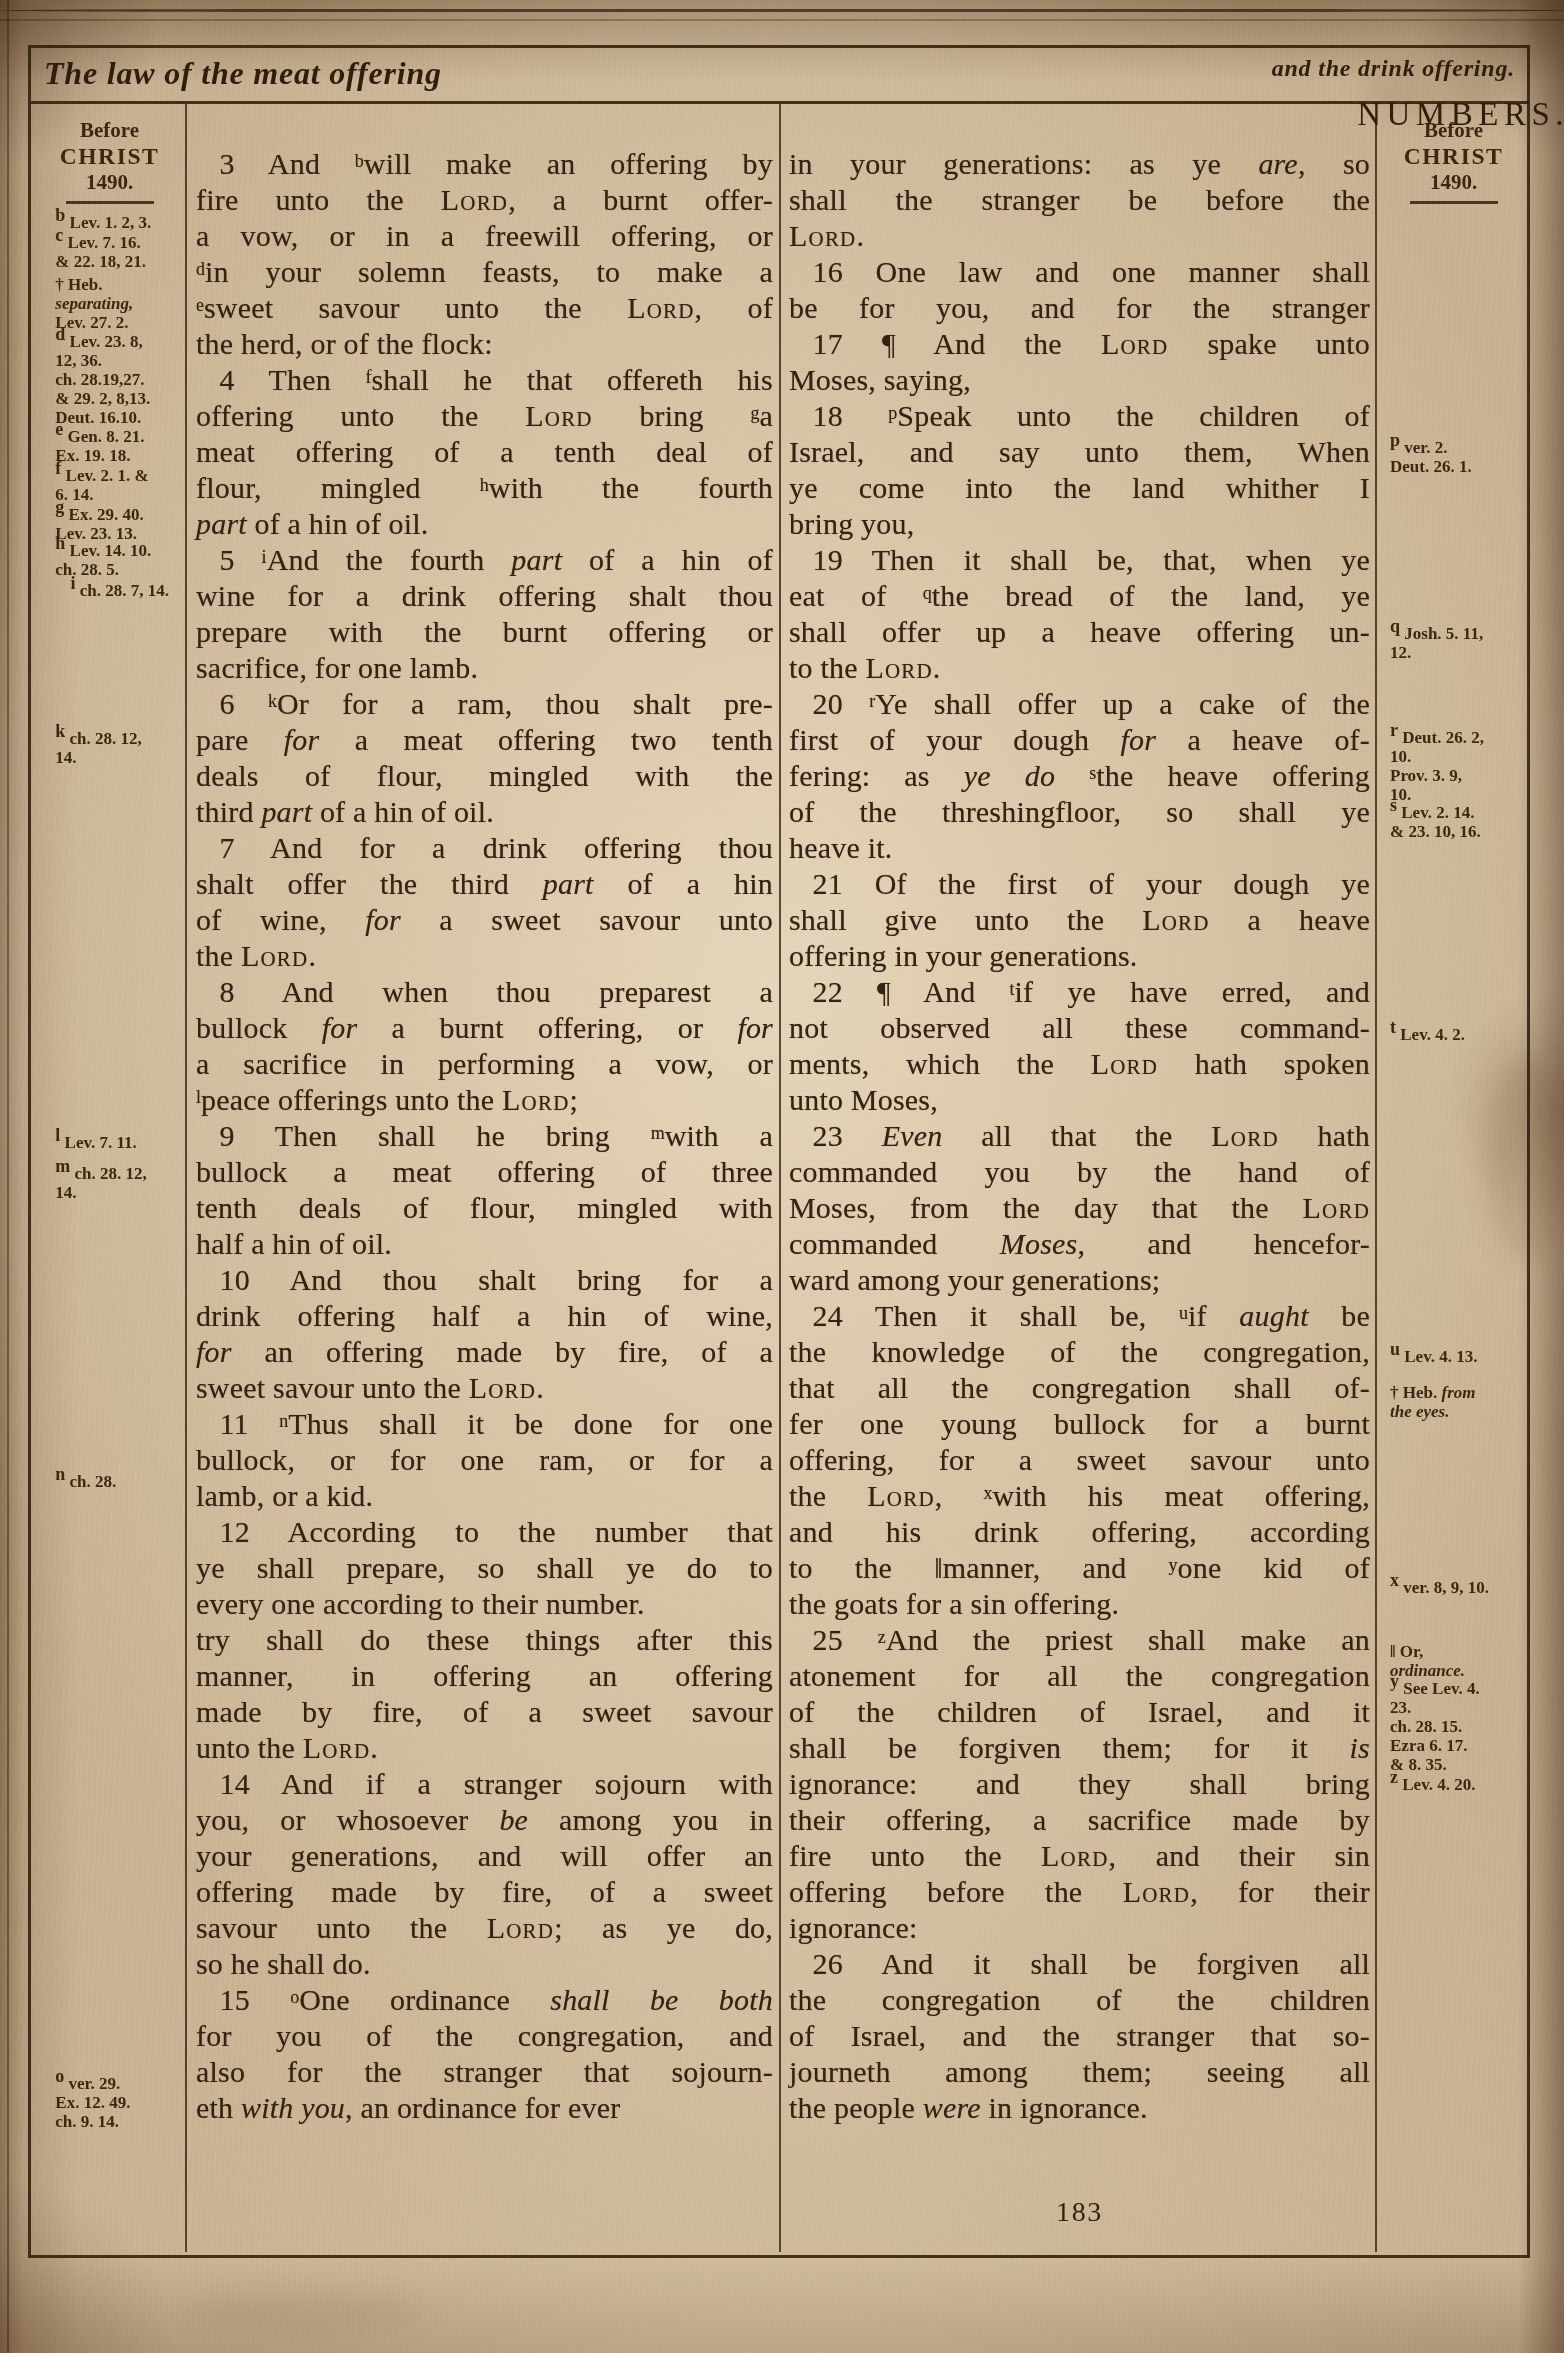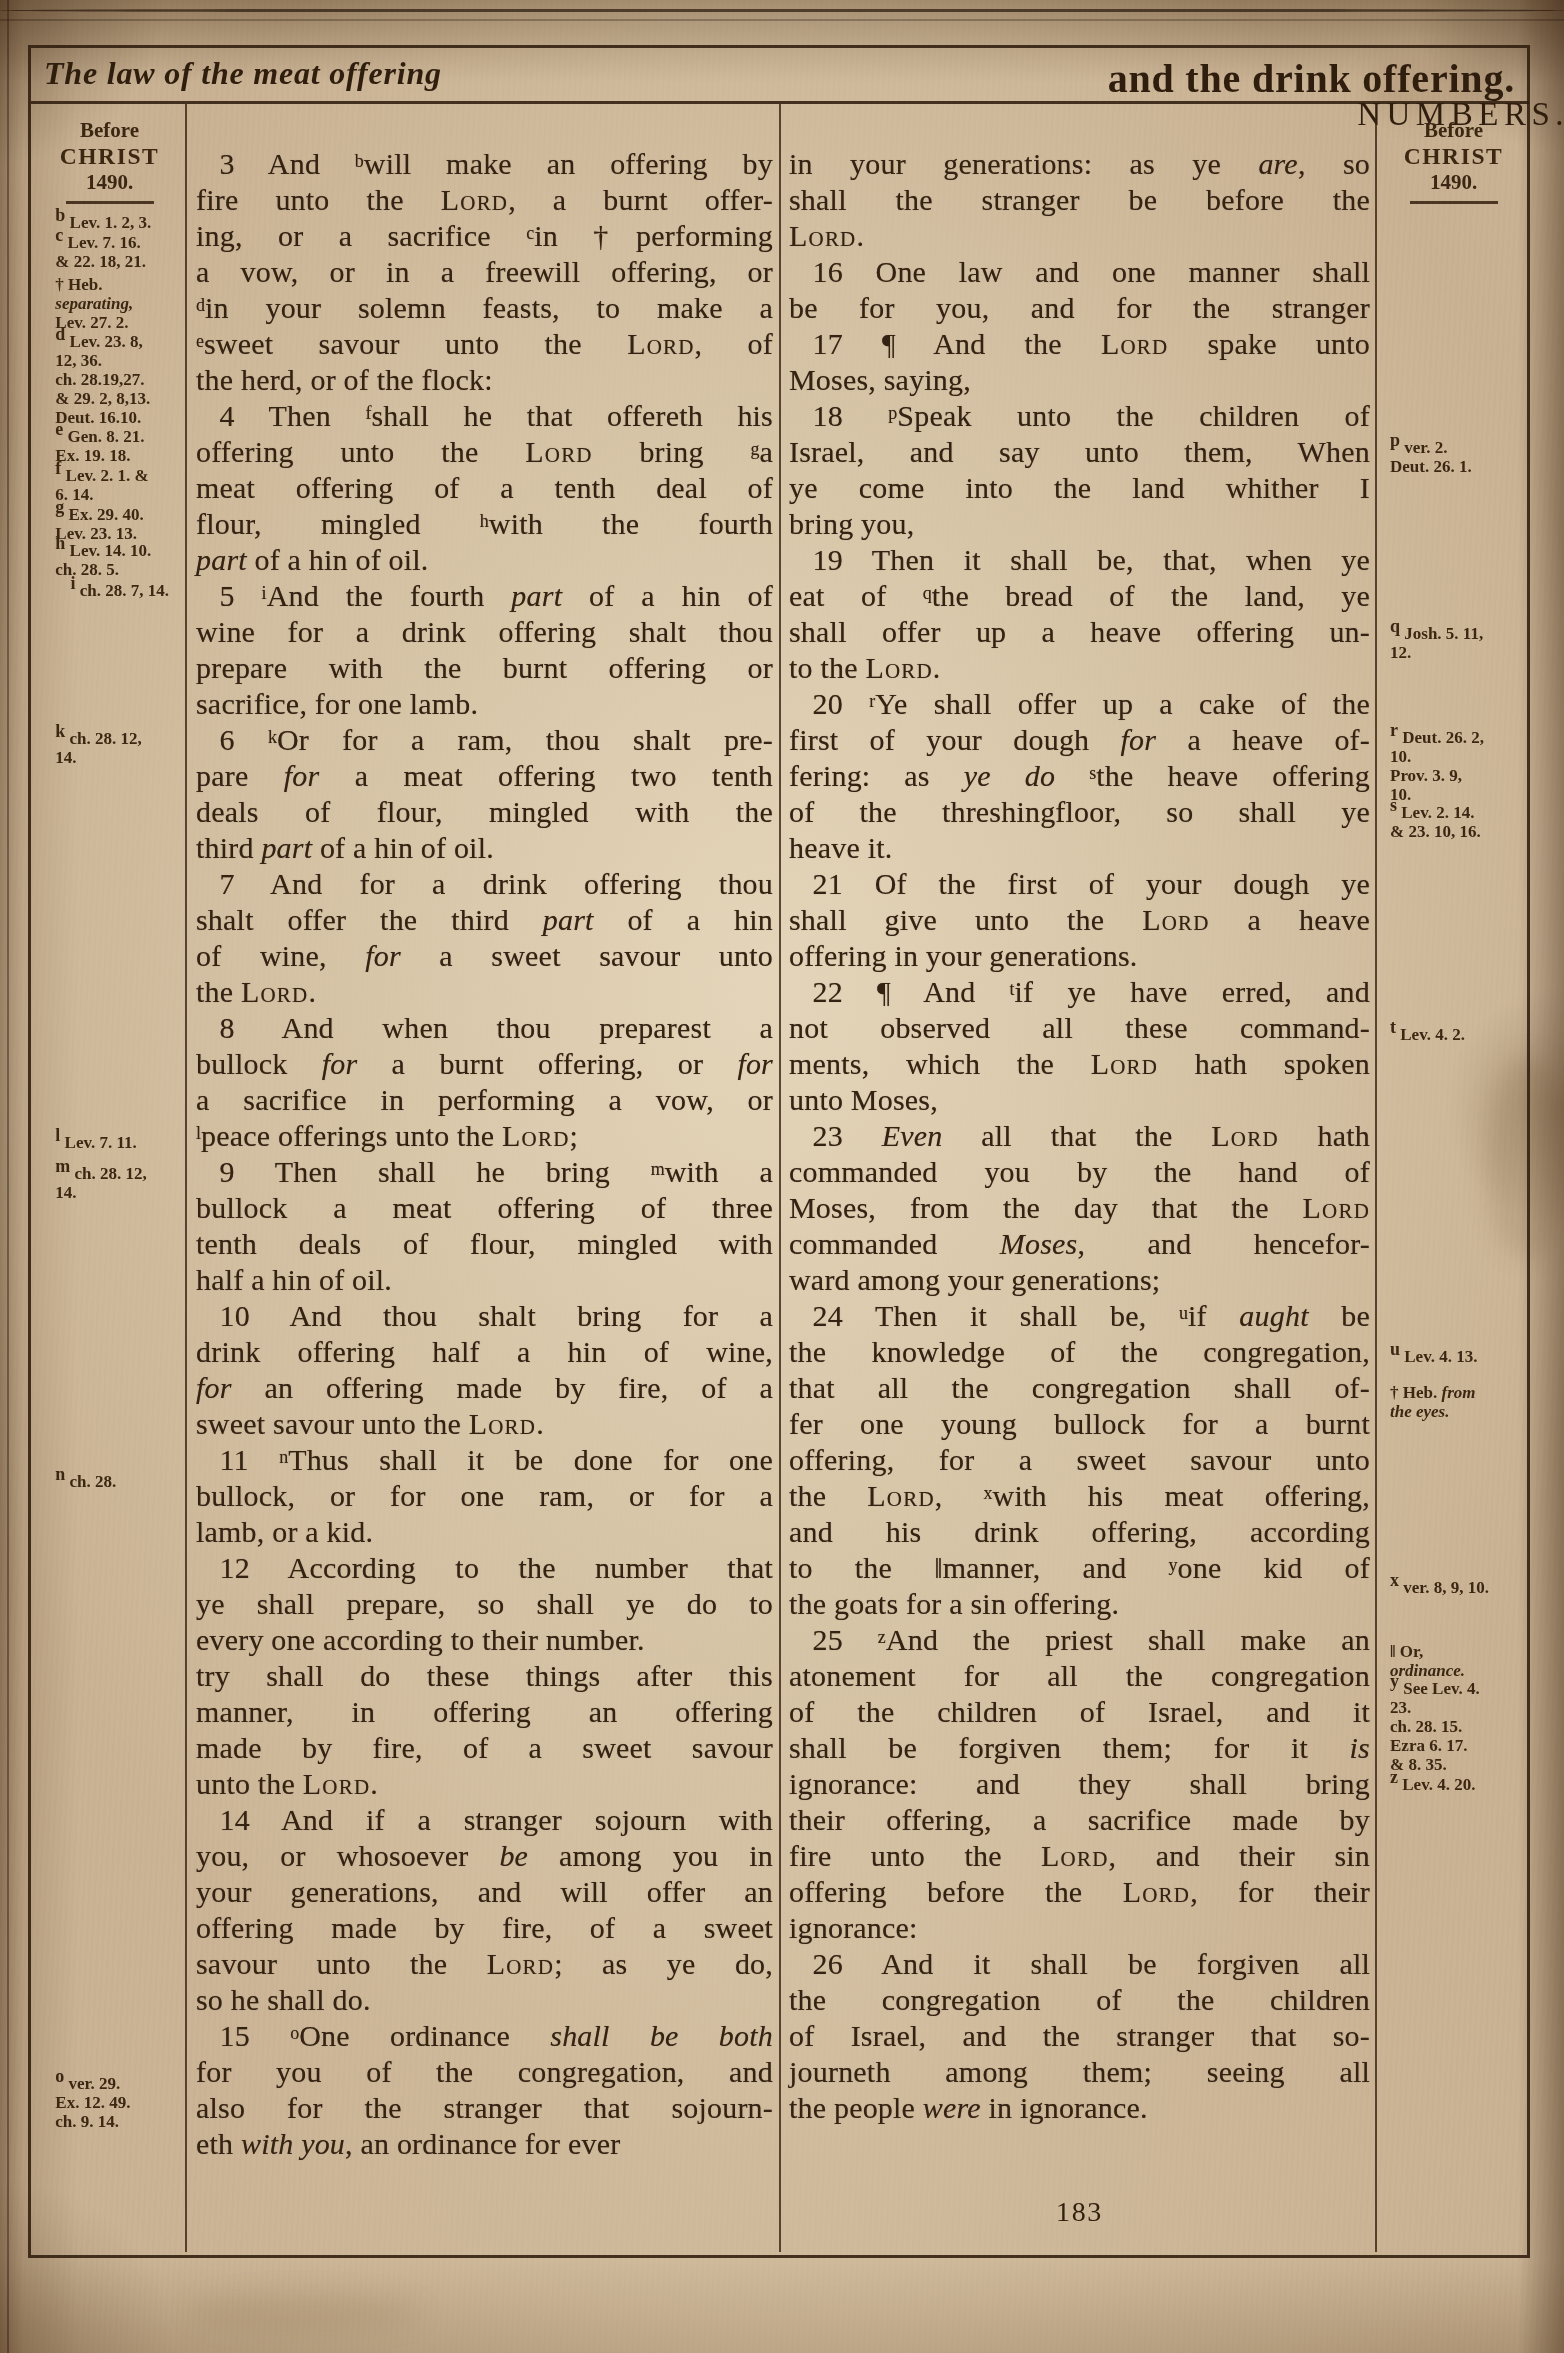--- a/index.html
+++ b/index.html
@@ -20,21 +20,21 @@
       linear-gradient(0deg, rgba(120,92,60,.35) 0%, rgba(0,0,0,0) 4%),
       repeating-linear-gradient(93deg, rgba(120,90,60,.03) 0 2.3px, rgba(0,0,0,0) 2.3px 5.5px);
   }
   .scanline-a{position:absolute;left:0;right:0;top:9.4px;height:3.1px;background:rgba(40,24,12,.70);border-radius:50% / 100%;}
   .scanline-b{position:absolute;left:0;right:0;top:19px;height:1.6px;background:rgba(40,24,12,.30);}
   .edge-left{position:absolute;left:7px;top:0;bottom:0;width:2.3px;background:rgba(40,24,12,.42);}
   .frame{position:absolute;left:28px;top:45px;width:1502px;height:2213px;border:3.1px solid rgba(48,29,13,.88);box-sizing:border-box;}
   .header-rule{position:absolute;left:31px;top:101px;width:1498px;height:3.1px;background:rgba(48,29,13,.88);}
   .running-left{position:absolute;top:55px;left:44px;font-style:italic;font-weight:700;font-size:32px;color:#2f1d0e;letter-spacing:0.8px;}
   .book-title{position:absolute;top:59px;left:4px;width:100%;text-align:right;font-size:33px;letter-spacing:5.5px;color:#2f1d0e;margin-top:37px;}
-  .running-right{position:absolute;top:55px;right:50px;font-weight:700;font-size:40px;color:#2f1d0e;letter-spacing:0.8px;text-align:right;}
+  .running-right{position:absolute;top:55px;right:50px;font-style:italic;font-weight:700;font-size:24px;color:#2f1d0e;letter-spacing:0.8px;text-align:right;}
   .vrule{position:absolute;top:104px;width:2.3px;height:2148px;background:rgba(52,32,15,.78);}
   .vrule.r1{left:185px}.vrule.r2{left:779px}.vrule.r3{left:1375px}
   .note-col{position:absolute;top:0;height:100%;}
   .note-col.left{left:35px;width:149px;}
   .note-col.right{left:1379px;width:149px;}
   .bc{position:absolute;top:117px;left:0;width:100%;text-align:center;font-weight:700;color:#3b2712;line-height:26px;}
   .bc .b1{font-size:21px;}
   .bc .b2{font-size:23.5px;letter-spacing:1.6px;}
   .bc .b3{font-size:21px;}
   .bc-rule{width:88px;height:2.3px;margin:6.3px auto 0;background:rgba(52,32,15,.85);}
@@ -198,21 +198,20 @@
         <div class="nline">&amp; 8. 35.</div>
       </div>
       <div class="note" style="top: 1775px;">
         <div class="nline"><span class="sup">z</span> Lev. 4. 20.</div>
       </div>
     </div>
 
   <div class="text-col left" id="col-left">
       <div class="line first">3 And <span class="sup">b</span>will make an offering by</div>
       <div class="line">fire unto the <span class="sc">Lord</span>, a burnt offer-</div>
-      <div class="line">ing, or a sacrifice <span class="sup">c</span>in †performing</div>
       <div class="line">a vow, or in a freewill offering, or</div>
       <div class="line"><span class="sup">d</span>in your solemn feasts, to make a</div>
       <div class="line"><span class="sup">e</span>sweet savour unto the <span class="sc">Lord</span>, of</div>
       <div class="line last">the herd, or of the flock:</div>
       <div class="line first">4 Then <span class="sup">f</span>shall he that offereth his</div>
       <div class="line">offering unto the <span class="sc">Lord</span> bring <span class="sup">g</span>a</div>
       <div class="line">meat offering of a tenth deal of</div>
       <div class="line">flour, mingled <span class="sup">h</span>with the fourth</div>
       <div class="line last"><em>part</em> of a hin of oil.</div>
       <div class="line first">5 <span class="sup">i</span>And the fourth <em>part</em> of a hin of</div>

